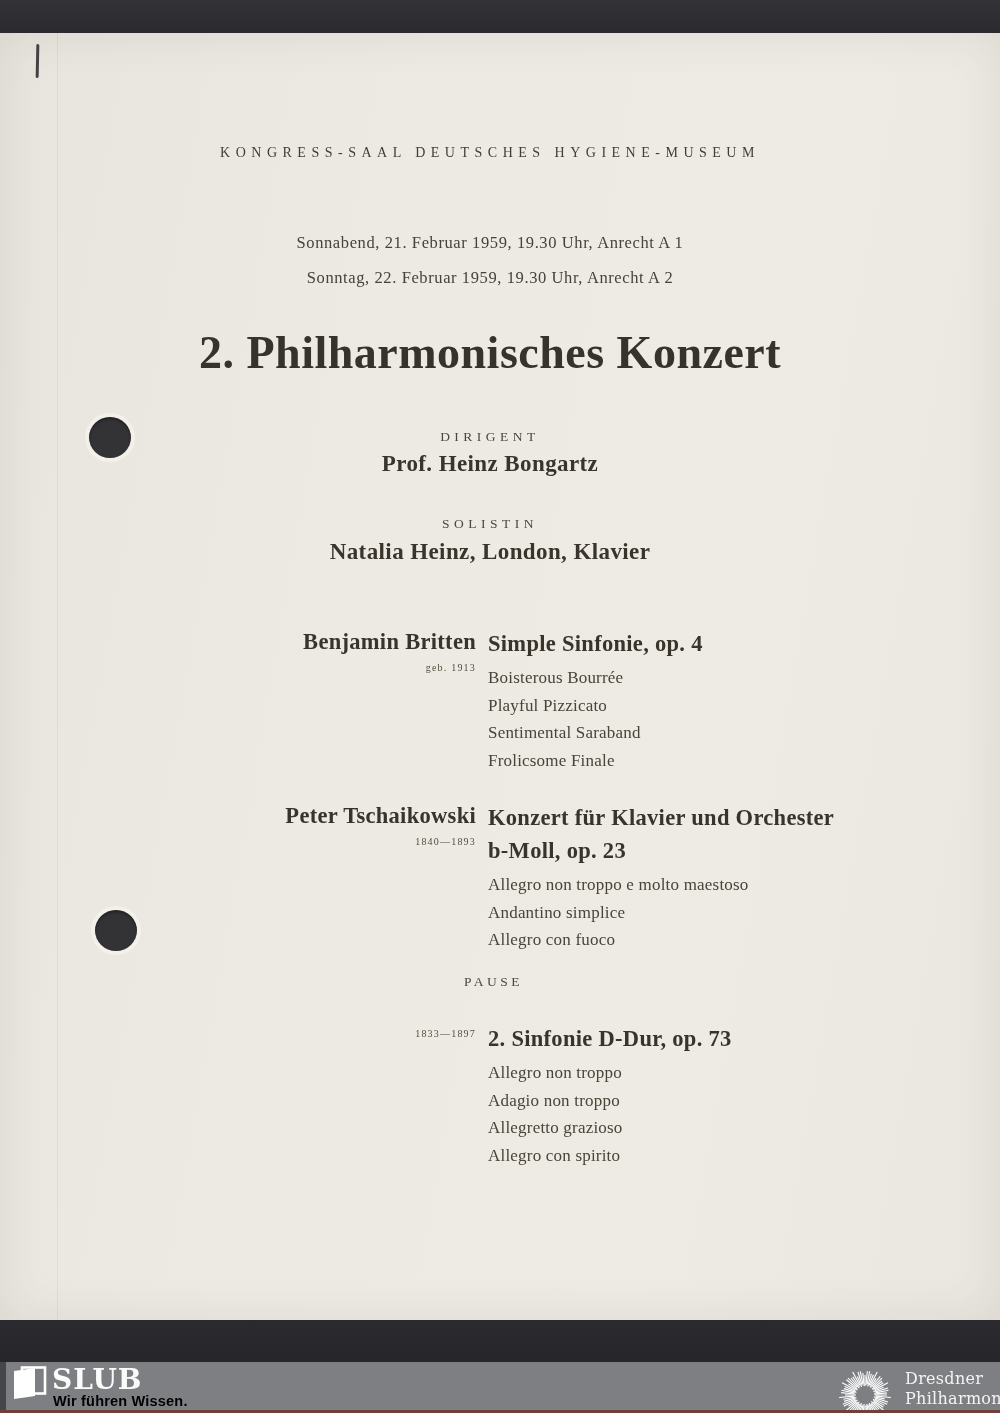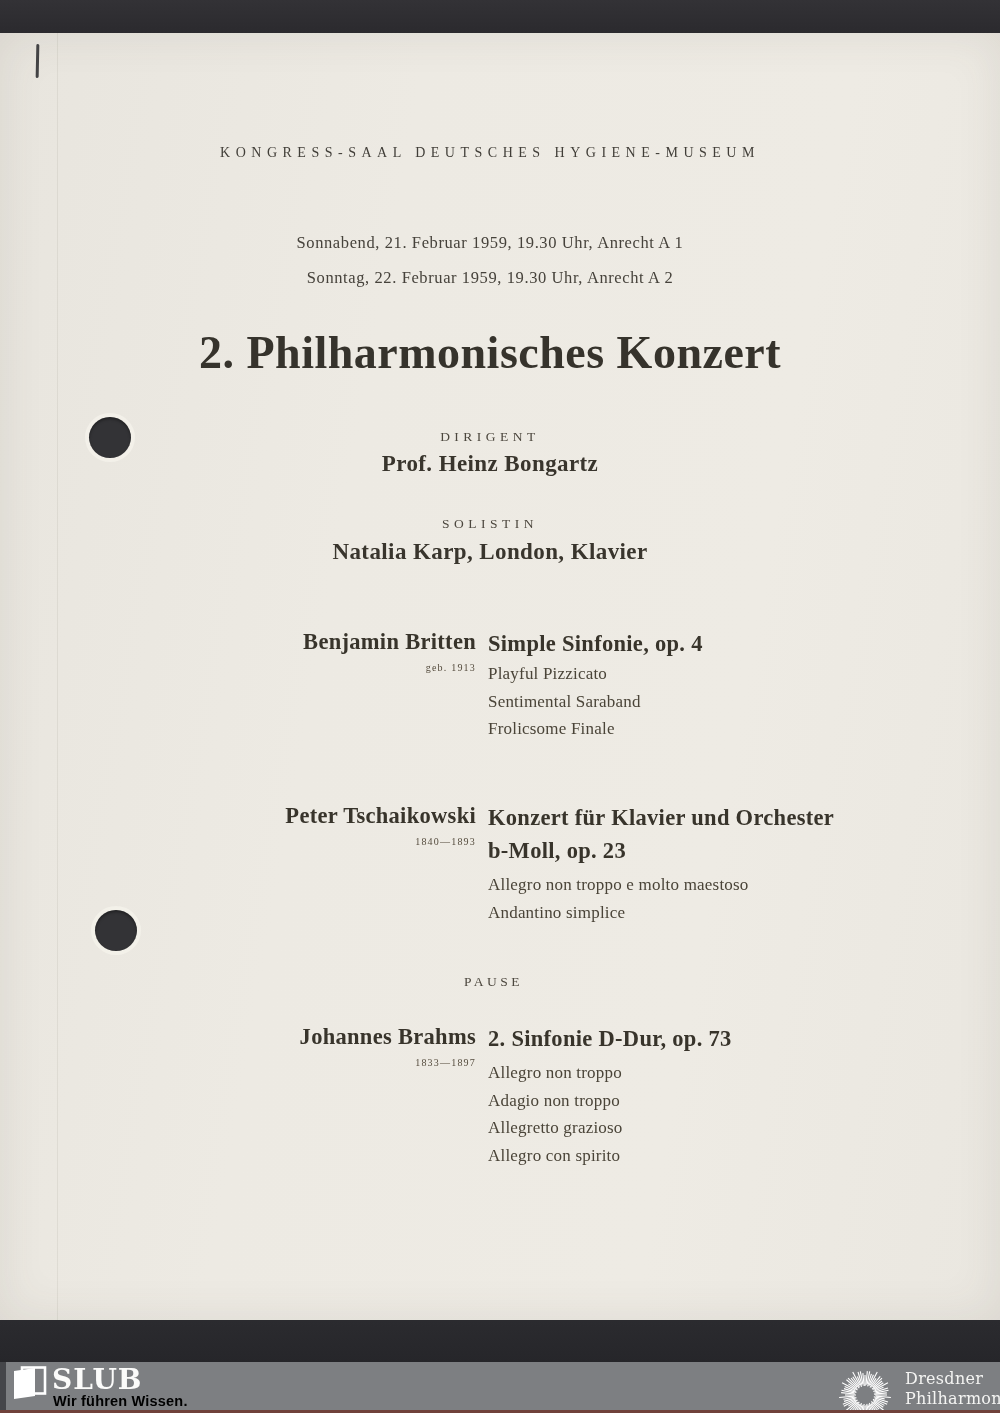--- a/index.html
+++ b/index.html
@@ -93,53 +93,54 @@
 
     <div class="venue">KONGRESS-SAAL DEUTSCHES HYGIENE-MUSEUM</div>
     <div class="date date-1">Sonnabend, 21. Februar 1959, 19.30 Uhr, Anrecht A 1</div>
     <div class="date date-2">Sonntag, 22. Februar 1959, 19.30 Uhr, Anrecht A 2</div>
 
     <h1 class="title">2. Philharmonisches Konzert</h1>
 
     <div class="role-label lbl-dirigent">DIRIGENT</div>
     <div class="role-name name-dirigent">Prof. Heinz Bongartz</div>
     <div class="role-label lbl-solistin">SOLISTIN</div>
-    <div class="role-name name-solistin">Natalia Karp, London, Klavier</div>
+    <div class="role-name name-solistin">Natalia Heinz, London, Klavier</div>
 
     <section class="block b1">
       <div class="left">
         <div class="composer">Benjamin Britten</div>
         <div class="life">geb. 1913</div>
       </div>
       <div class="right">
         <div class="work">Simple Sinfonie, op. 4</div>
+        <div class="mv mv-first">Boisterous Bourrée</div>
         <div class="mv">Playful Pizzicato</div>
         <div class="mv">Sentimental Saraband</div>
         <div class="mv">Frolicsome Finale</div>
       </div>
     </section>
 
     <section class="block b2">
       <div class="left">
         <div class="composer">Peter Tschaikowski</div>
         <div class="life">1840—1893</div>
       </div>
       <div class="right">
         <div class="work">Konzert für Klavier und Orchester</div>
         <div class="work">b-Moll, op. 23</div>
         <div class="mv mv-first">Allegro non troppo e molto maestoso</div>
         <div class="mv">Andantino simplice</div>
+        <div class="mv">Allegro con fuoco</div>
       </div>
     </section>
 
     <div class="pause">PAUSE</div>
 
     <section class="block b3">
       <div class="left">
-        <div class="composer">Johannes Brahms</div>
         <div class="life">1833—1897</div>
       </div>
       <div class="right">
         <div class="work">2. Sinfonie D-Dur, op. 73</div>
         <div class="mv mv-first">Allegro non troppo</div>
         <div class="mv">Adagio non troppo</div>
         <div class="mv">Allegretto grazioso</div>
         <div class="mv">Allegro con spirito</div>
       </div>
     </section>

